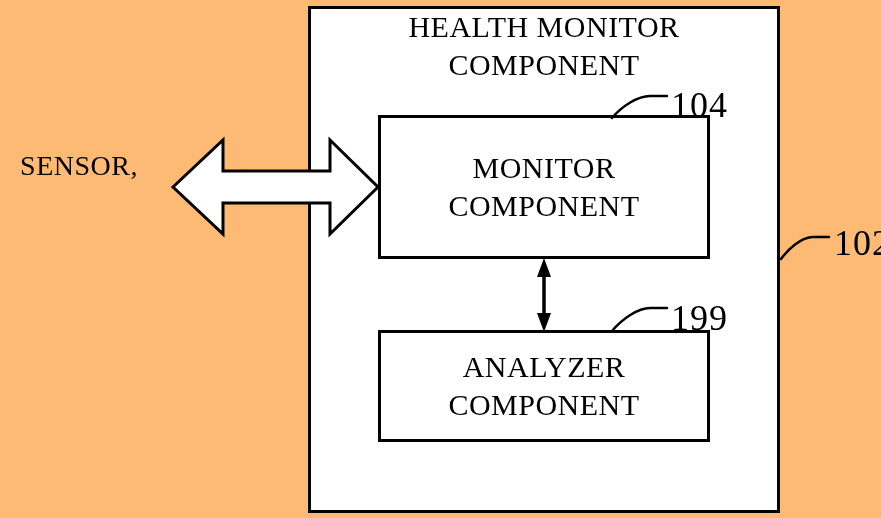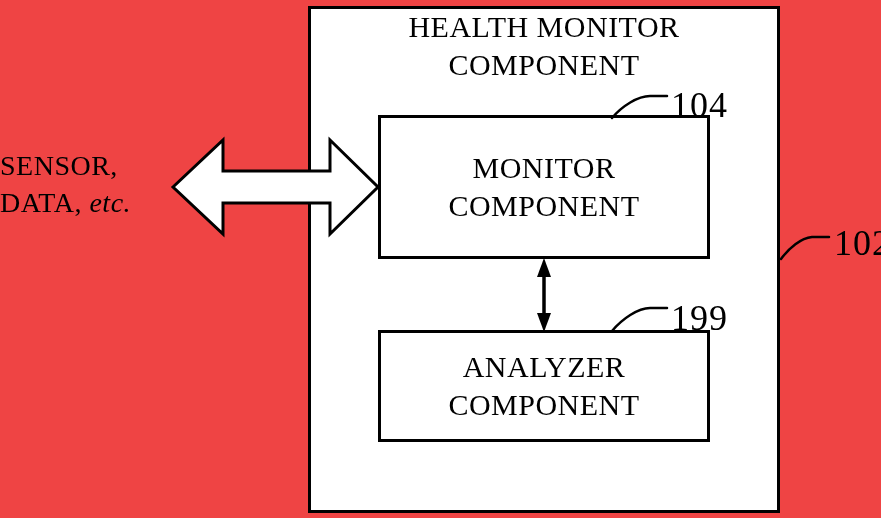--- a/index.html
+++ b/index.html
@@ -4,21 +4,21 @@
 <style>
   html, body {
     margin: 0;
     padding: 0;
     background: #ffffff;
   }
   .canvas {
     position: relative;
     width: 881px;
     height: 518px;
-    background: #ef4444;
+    background: #fdba74;
     font-family: "Liberation Serif", "DejaVu Serif", serif;
     color: #000000;
     overflow: hidden;
   }
   .box {
     position: absolute;
     box-sizing: border-box;
     border: 3px solid #000000;
     background: #ffffff;
   }
@@ -50,20 +50,21 @@
     text-align: center;
     font-size: 30px;
     line-height: 38px;
     letter-spacing: 0.5px;
   }
   .ext-label {
     position: absolute;
     left: 0px;
     top: 147px;
     width: 158px;
+    text-align: center;
     font-size: 28px;
     line-height: 37px;
     letter-spacing: 0.5px;
   }
   .ref-label {
     position: absolute;
     font-size: 36px;
     line-height: 1;
     letter-spacing: 1px;
     margin-top: 10px;
@@ -97,21 +98,20 @@
     <div>COMPONENT</div>
   </div>
 
   <div class="box inner-box analyzer-box">
     <div>ANALYZER</div>
     <div>COMPONENT</div>
   </div>
 
   <div class="ext-label">
     <div>SENSOR,</div>
-    <div><span>DATA,</span> <i>etc.</i></div>
   </div>
 
   <svg class="shapes-overlay" viewBox="0 0 881 518" xmlns="http://www.w3.org/2000/svg">
 
     <polygon points="173,187 223,140 223,171 330,171 330,140 378,187 330,234 330,203 223,203 223,234" fill="#ffffff" stroke="#000000" stroke-width="3" stroke-linejoin="miter"></polygon>
 
     <line x1="544" y1="272" x2="544" y2="318" stroke="#000000" stroke-width="3.5"></line>
     <polygon points="544,258 537,277 551,277" fill="#000000"></polygon>
     <polygon points="544,332 537,313 551,313" fill="#000000"></polygon>
 

